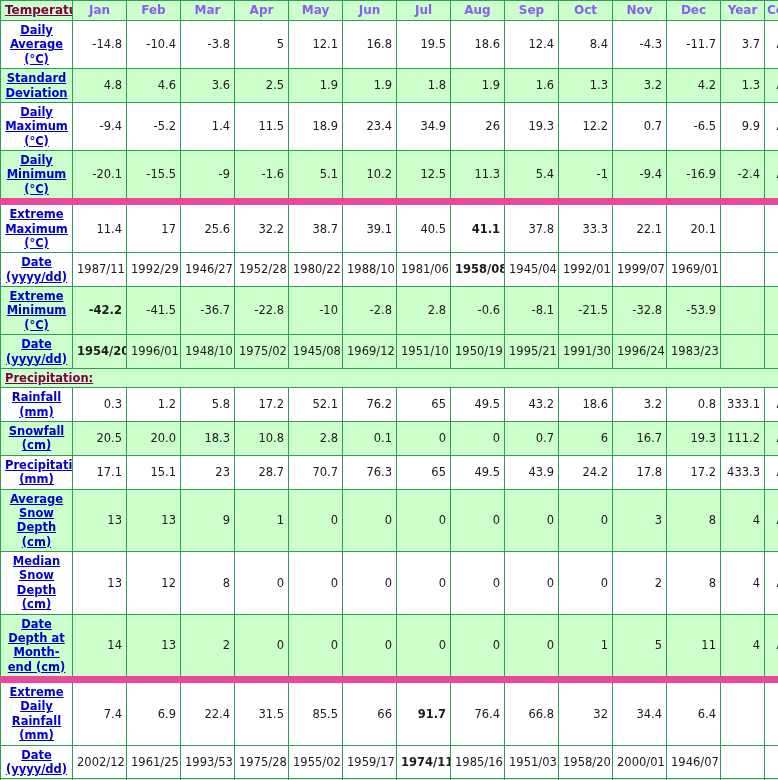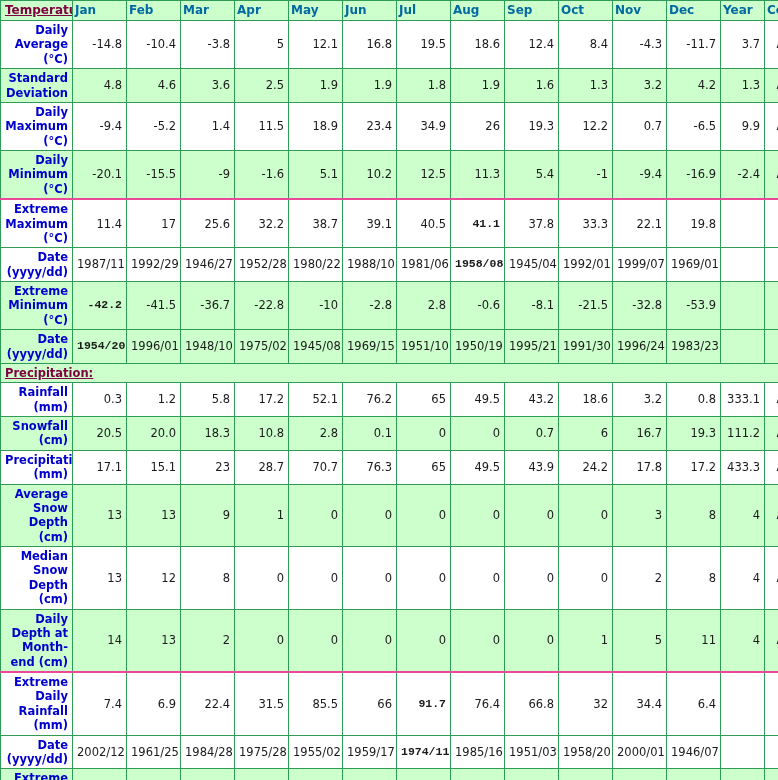--- a/index.html
+++ b/index.html
@@ -31,23 +31,23 @@
   }
   
   col.c-label { width: 72px; }
   col.c-mon   { width: 54px; }
   col.c-year  { width: 44px; }
   col.c-code  { width: 32px; }
 
   
   tr.head th {
     background: #ccffcc;
-    color: #0369a1;
+    color: #8b5cf6;
     font-weight: bold;
-    text-align: left;
+    text-align: center;
     font-size: 12px;
     padding: 2px 2px;
   }
   tr.head th.section-head {
     color: #800040;
     text-align: left;
     text-decoration: underline;
     padding-left: 4px;
   }
   
@@ -57,43 +57,44 @@
     font-weight: bold;
     text-align: left;
     text-decoration: underline;
     font-size: 12px;
     padding: 2px 4px;
   }
   
   td.rlabel {
     color: #0000cc;
     font-weight: bold;
-    text-align: right;
+    text-align: center;
     font-size: 11.5px;
     padding: 2px 3px;
+    text-decoration: underline;
   }
   
   td.val {
     text-align: right;
     color: #1a1a1a;
     font-size: 11.5px;
     padding-right: 5px;
   }
-  td.val.bold { font-weight: bold; font-family: Liberation Mono, monospace; }
+  td.val.bold { font-weight: bold; }
   td.code {
     text-align: center;
     color: #1a1a1a;
     font-size: 11.5px;
   }
   
   tr.shade td { background: #ccffcc; }
   tr.plain td { background: #ffffff; }
 
   
-  tr.sep-top td { border-top: 2px solid #ec4899; margin-left: 36px; }
+  tr.sep-top td { border-top: 7px solid #ec4899; margin-left: 36px; }
 </style>
 </head>
 <body>
 
 <table class="climate">
   <colgroup>
     <col class="c-label">
     <col class="c-mon">
       <col class="c-mon">
       <col class="c-mon">
@@ -201,21 +202,21 @@
         <td class="val">17</td>
         <td class="val">25.6</td>
         <td class="val">32.2</td>
         <td class="val">38.7</td>
         <td class="val">39.1</td>
         <td class="val">40.5</td>
         <td class="val bold">41.1</td>
         <td class="val">37.8</td>
         <td class="val">33.3</td>
         <td class="val">22.1</td>
-        <td class="val">19.8</td>
+        <td class="val">20.1</td>
         <td class="val"></td>
         <td class="code"></td>
       </tr>
       <tr class="plain">
         <td class="rlabel">Date (yyyy/dd)</td>
         <td class="val">1987/11</td>
         <td class="val">1992/29</td>
         <td class="val">1946/27</td>
         <td class="val">1952/28</td>
         <td class="val">1980/22</td>
@@ -246,21 +247,21 @@
         <td class="val"></td>
         <td class="code"></td>
       </tr>
       <tr class="shade">
         <td class="rlabel">Date (yyyy/dd)</td>
         <td class="val bold">1954/20</td>
         <td class="val">1996/01</td>
         <td class="val">1948/10</td>
         <td class="val">1975/02</td>
         <td class="val">1945/08+</td>
-        <td class="val">1969/15</td>
+        <td class="val">1969/12</td>
         <td class="val">1951/10+</td>
         <td class="val">1950/19</td>
         <td class="val">1995/21</td>
         <td class="val">1991/30</td>
         <td class="val">1996/24</td>
         <td class="val">1983/23</td>
         <td class="val"></td>
         <td class="code"></td>
       </tr>
       <tr>
@@ -345,21 +346,21 @@
         <td class="val">0</td>
         <td class="val">0</td>
         <td class="val">0</td>
         <td class="val">0</td>
         <td class="val">2</td>
         <td class="val">8</td>
         <td class="val">4</td>
         <td class="code">A</td>
       </tr>
       <tr class="shade">
-        <td class="rlabel">Daily Depth at Month-end (cm)</td>
+        <td class="rlabel">Date Depth at Month-end (cm)</td>
         <td class="val">14</td>
         <td class="val">13</td>
         <td class="val">2</td>
         <td class="val">0</td>
         <td class="val">0</td>
         <td class="val">0</td>
         <td class="val">0</td>
         <td class="val">0</td>
         <td class="val">0</td>
         <td class="val">1</td>
@@ -382,21 +383,21 @@
         <td class="val">32</td>
         <td class="val">34.4</td>
         <td class="val">6.4</td>
         <td class="val"></td>
         <td class="code"></td>
       </tr>
       <tr class="plain">
         <td class="rlabel">Date (yyyy/dd)</td>
         <td class="val">2002/12</td>
         <td class="val">1961/25</td>
-        <td class="val">1984/28</td>
+        <td class="val">1993/53</td>
         <td class="val">1975/28</td>
         <td class="val">1955/02</td>
         <td class="val">1959/17</td>
         <td class="val bold">1974/11</td>
         <td class="val">1985/16</td>
         <td class="val">1951/03</td>
         <td class="val">1958/20</td>
         <td class="val">2000/01</td>
         <td class="val">1946/07</td>
         <td class="val"></td>

